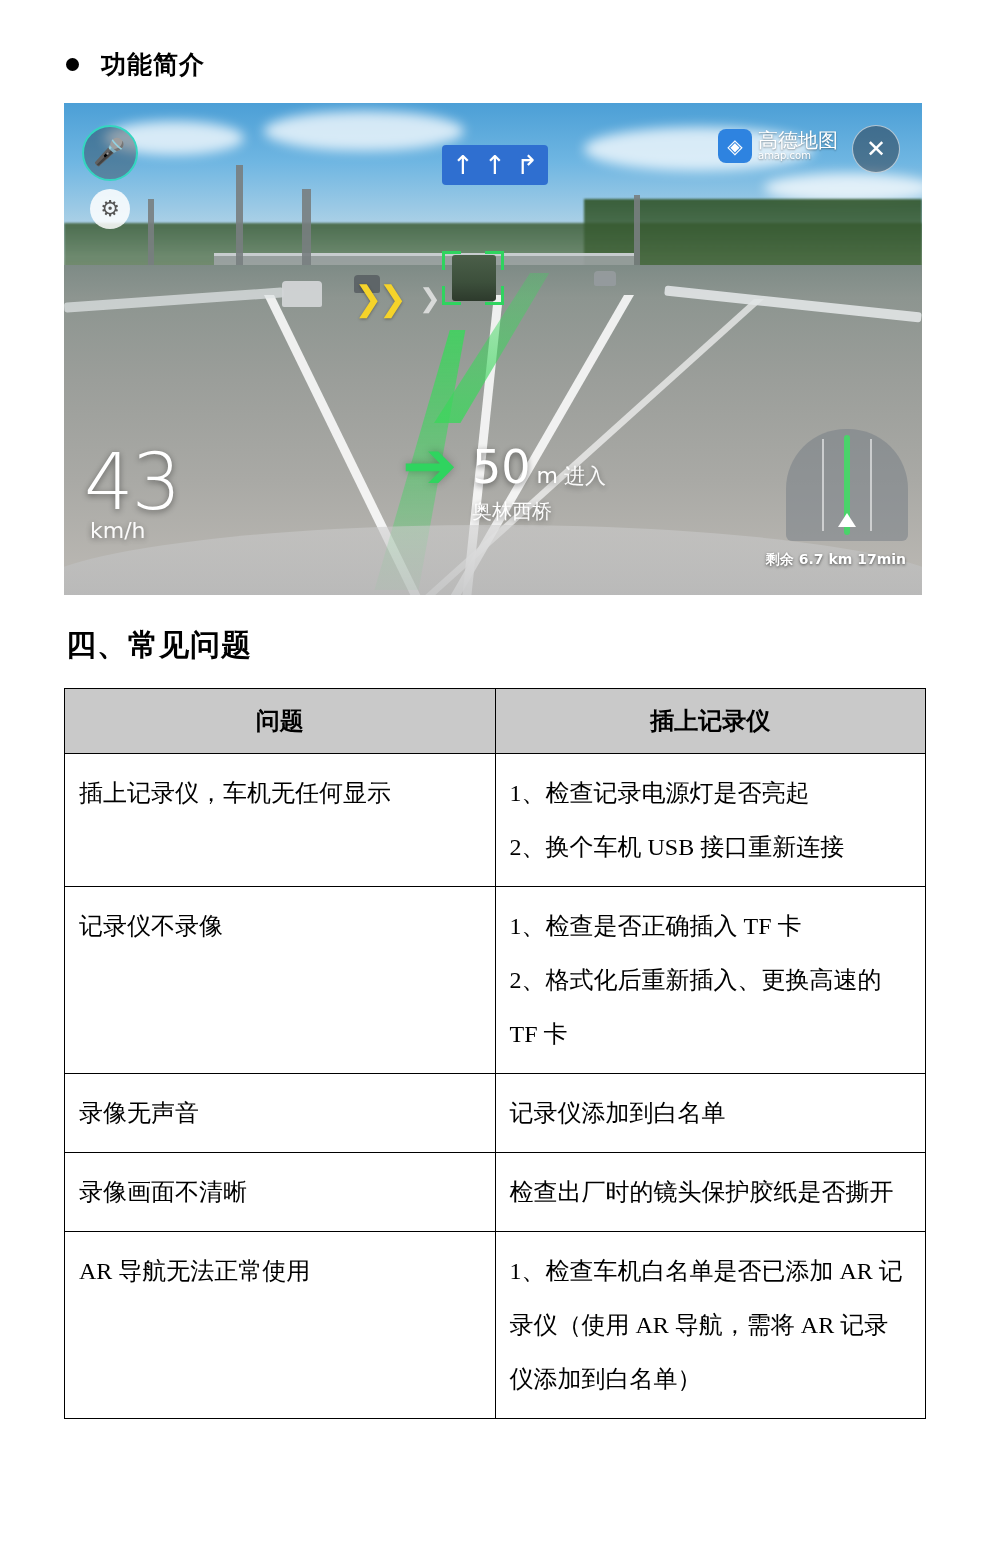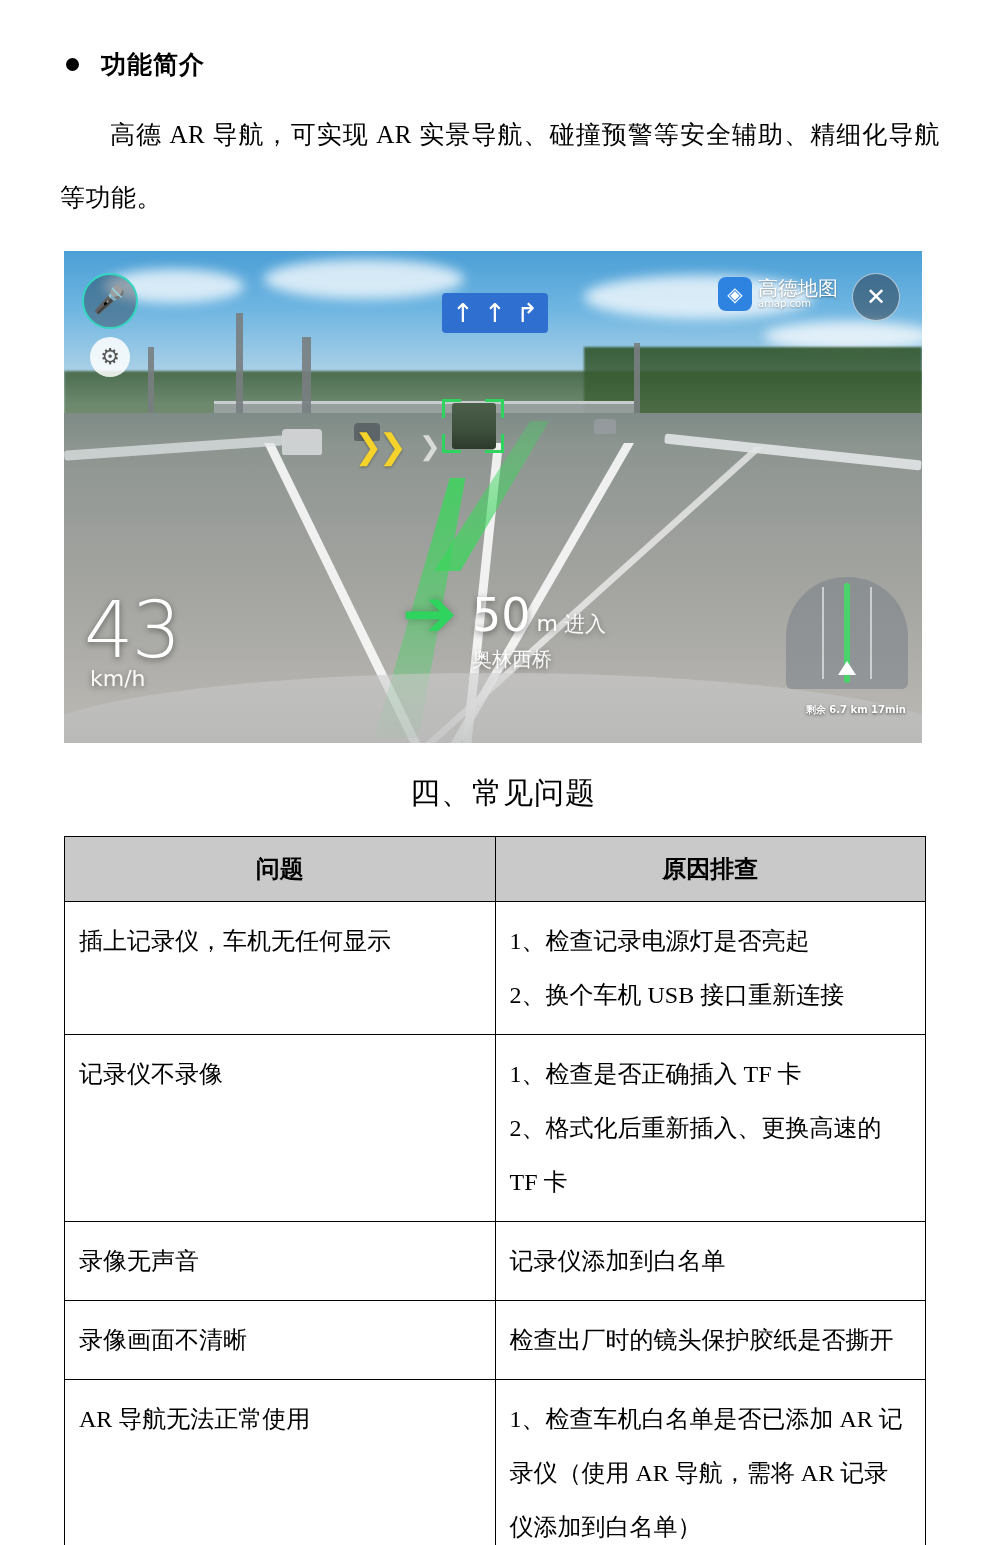--- a/index.html
+++ b/index.html
@@ -332,32 +332,31 @@
     position:absolute; left: 52px; bottom: 14px;
     width: 0; height: 0;
     border-left: 9px solid transparent;
     border-right: 9px solid transparent;
     border-bottom: 14px solid #ffffff;
   }
   .remain {
     position: absolute;
     right: 16px; bottom: 26px;
     color: #fff;
-    font-size: 10px;
+    font-size: 14px;
     font-family: "DejaVu Sans", sans-serif;
     text-shadow: 0 1px 3px rgba(0,0,0,0.6);
     font-weight: bold;
   }
   
   .section-title {
     margin: 30px 0 0 6px;
     font-size: 30px;
-    font-weight: normal;
+    font-weight: bold;
     letter-spacing: 1px;
-    text-align: center;
   }
   
   table.faq {
     margin: 22px 0 0 4px;
     border-collapse: collapse;
     width: 862px;
     table-layout: fixed;
   }
   table.faq th, table.faq td {
     border: 1px solid #000;
@@ -379,21 +378,20 @@
 </head>
 <body>
 
 <div class="page">
 
   <div class="bullet-heading">
     <span class="bullet-dot"></span>
     <span class="bullet-heading-text">功能简介</span>
   </div>
 
-  <p class="para">高德 AR 导航，可实现 AR 实景导航、碰撞预警等安全辅助、精细化导航等功能。</p>
 
   <div class="figure">
 
     <div class="cloud" style="left:40px; top:18px; width:140px; height:34px;"></div>
     <div class="cloud" style="left:200px; top:8px; width:200px; height:40px;"></div>
     <div class="cloud" style="left:520px; top:24px; width:230px; height:44px;"></div>
     <div class="cloud" style="left:700px; top:70px; width:170px; height:30px;"></div>
 
     <div class="treeline"></div>
     <div class="treeline right"></div>
@@ -478,21 +476,21 @@
     </div>
     <div class="remain">剩余 6.7 km 17min</div>
   </div>
 
   <div class="section-title">四、常见问题</div>
 
   <table class="faq">
     <thead>
       <tr>
         <th>问题</th>
-        <th>原因排查</th>
+        <th>插上记录仪</th>
       </tr>
     </thead>
     <tbody>
       <tr>
         <td class="q">插上记录仪，车机无任何显示</td>
         <td>
           <p>1、检查记录电源灯是否亮起</p>
           <p>2、换个车机 USB 接口重新连接</p>
         </td>
       </tr>

